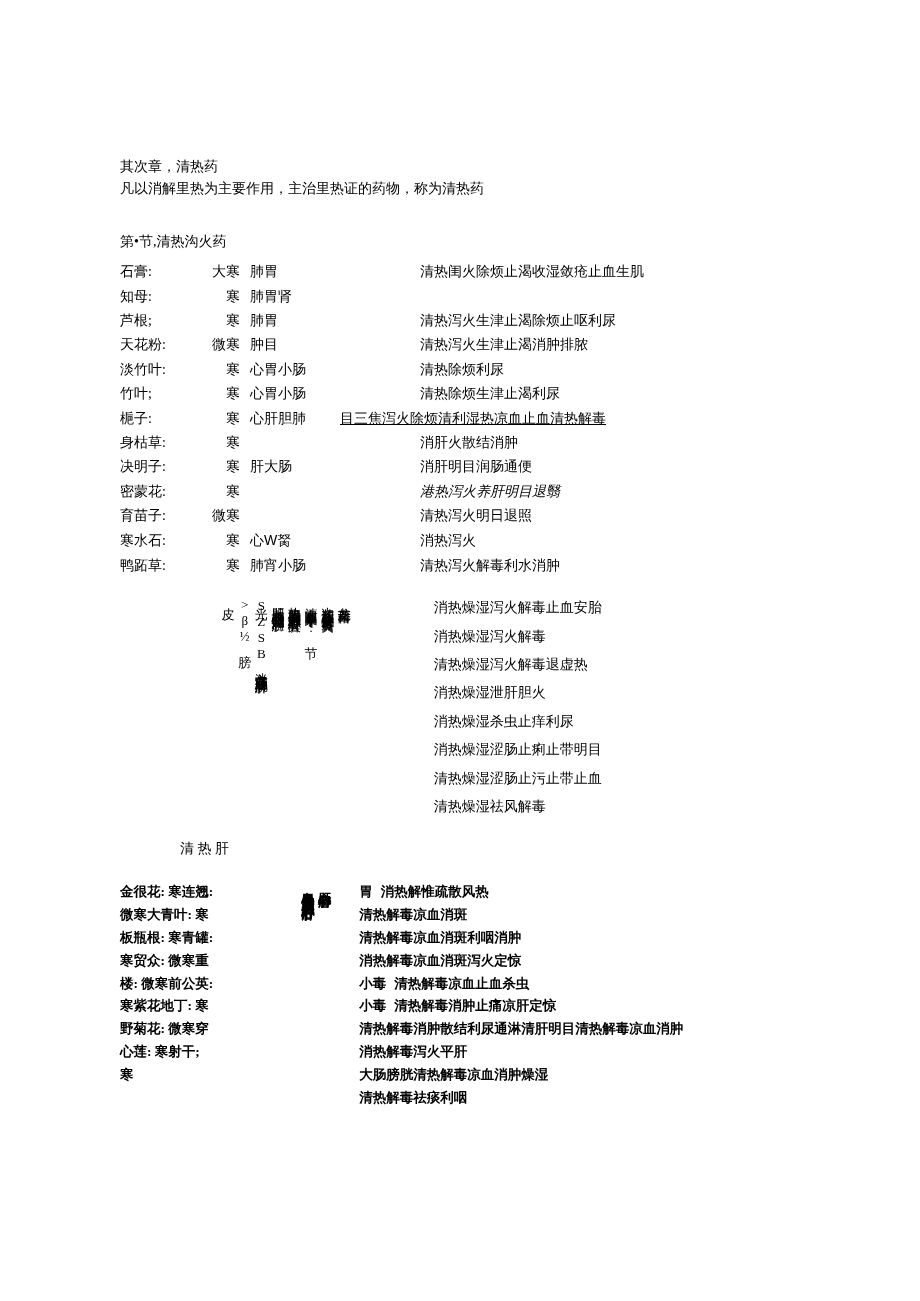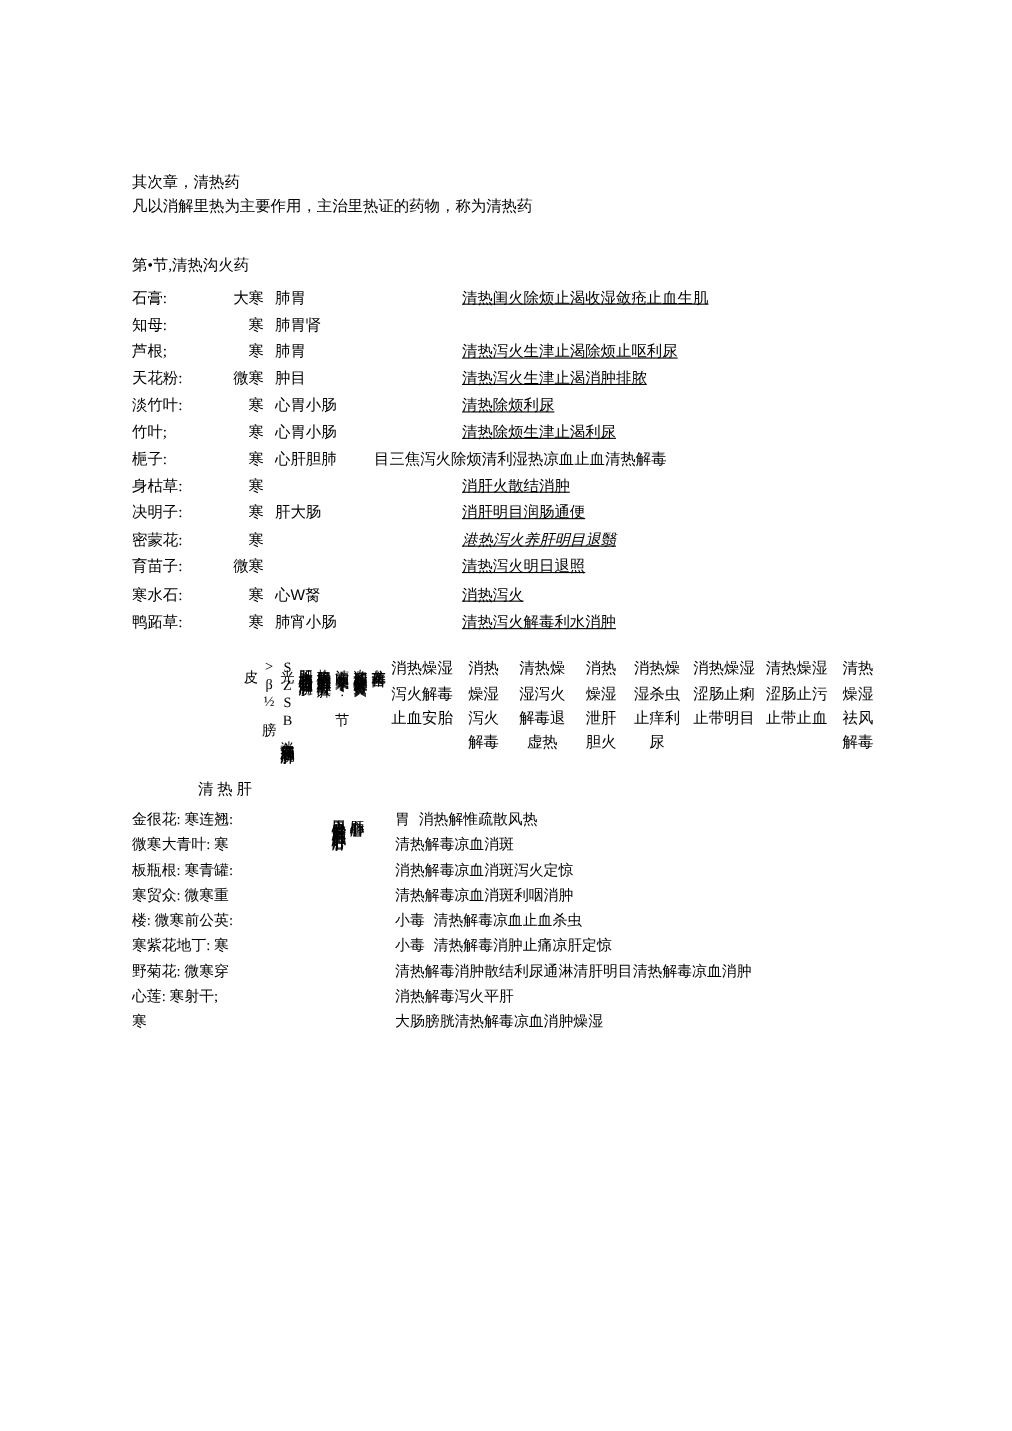--- a/index.html
+++ b/index.html
@@ -16,52 +16,53 @@
   .intro { margin-bottom: 30px; margin-top: 16px; }
   .section-title { margin-top: 20px; margin-bottom: 8px; }
   .row {
     display: flex;
     align-items: baseline;
     margin-bottom: 2px;
   }
   .c1 { width: 70px; flex-shrink: 0; }
   .c2 { width: 50px; flex-shrink: 0; text-align: right; padding-right: 10px; }
   .c3 { width: 90px; flex-shrink: 0; }
-  .c4 { width: 80px; flex-shrink: 0; }
-  .c5 { flex: 1; text-decoration: underline; }
+  .c4 { width: 80px; flex-shrink: 0; text-decoration: underline; }
+  .c5 { flex: 1; }
   .italic { font-style: italic; }
   .special { font-family: sans-serif; }
 
   
   .vert-section {
     display: flex;
     gap: 2px;
     margin: 20px 0 20px 100px;
     align-items: flex-start;
   }
   .vcol {
     writing-mode: vertical-rl;
     text-orientation: upright;
     font-size: 13px;
     line-height: 1.2;
     letter-spacing: 1px;
   }
   .vright {
-    display: flex;
-    flex-direction: row;
+    margin-left: 80px;
+    display: flex;
+    flex-direction: column;
     gap: 6px;
-    text-align: center;
   }
 
   
   .sec3 {
     display: flex;
     gap: 15px;
     align-items: flex-start;
-    margin-top: 4px;
+    margin-top: 20px;
+    font-weight: bold;
   }
   .sec3-left { width: 165px; flex-shrink: 0; font-size: 13.5px; line-height: 1.7; }
   .sec3-mid { display: flex; gap: 1px; }
   .sec3-right { margin-left: 12px; font-size: 13.5px; line-height: 1.7; }
   .sec3-line { display: flex; gap: 8px; }
 </style>
 </head>
 <body>
 
 <div class="intro">
@@ -206,37 +207,40 @@
       </div>
     <div class="sec3-right" id="sec3right">
         <div class="sec3-line">
           <span>胃</span>
           <span>消热解惟疏散风热</span>
         </div>
         <div class="sec3-line">
           <span>清热解毒凉血消斑</span>
         </div>
         <div class="sec3-line">
+          <span>清热解毒凉血消斑利咽消肿</span>
+        </div>
+        <div class="sec3-line">
           <span>消热解毒凉血消斑泻火定惊</span>
-        </div>
-        <div class="sec3-line">
-          <span>清热解毒凉血消斑利咽消肿</span>
         </div>
         <div class="sec3-line">
           <span>小毒</span>
           <span>清热解毒凉血止血杀虫</span>
         </div>
         <div class="sec3-line">
           <span>小毒</span>
           <span>清热解毒消肿止痛凉肝定惊</span>
         </div>
         <div class="sec3-line">
           <span>清热解毒消肿散结利尿通淋清肝明目清热解毒凉血消肿</span>
         </div>
         <div class="sec3-line">
           <span>消热解毒泻火平肝</span>
         </div>
         <div class="sec3-line">
           <span>大肠膀胱清热解毒凉血消肿燥湿</span>
+        </div>
+        <div class="sec3-line">
+          <span>清热解毒祛痰利咽</span>
         </div>
       </div>
   </div>
 </div>
 
 </body></html>

